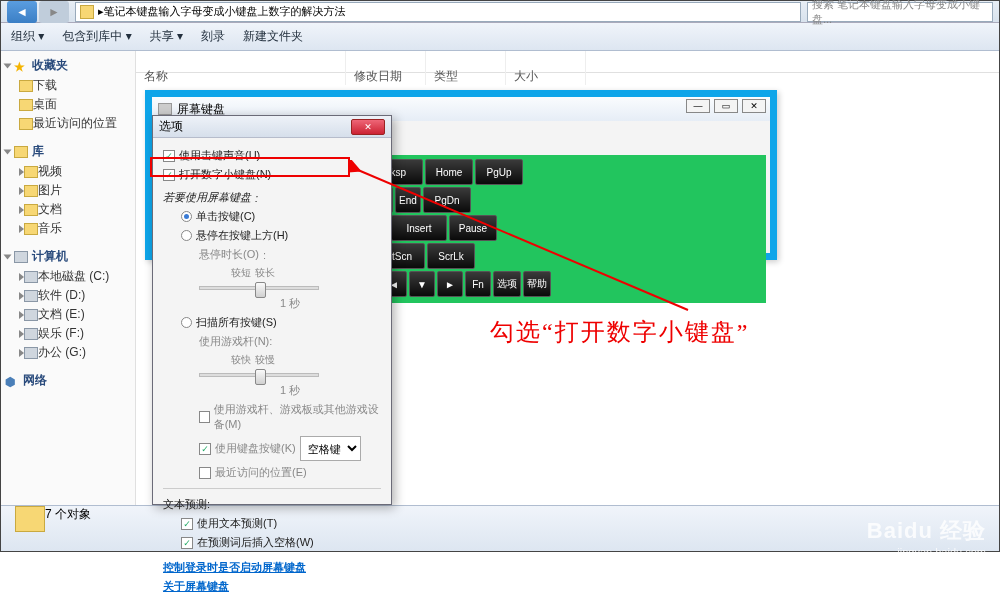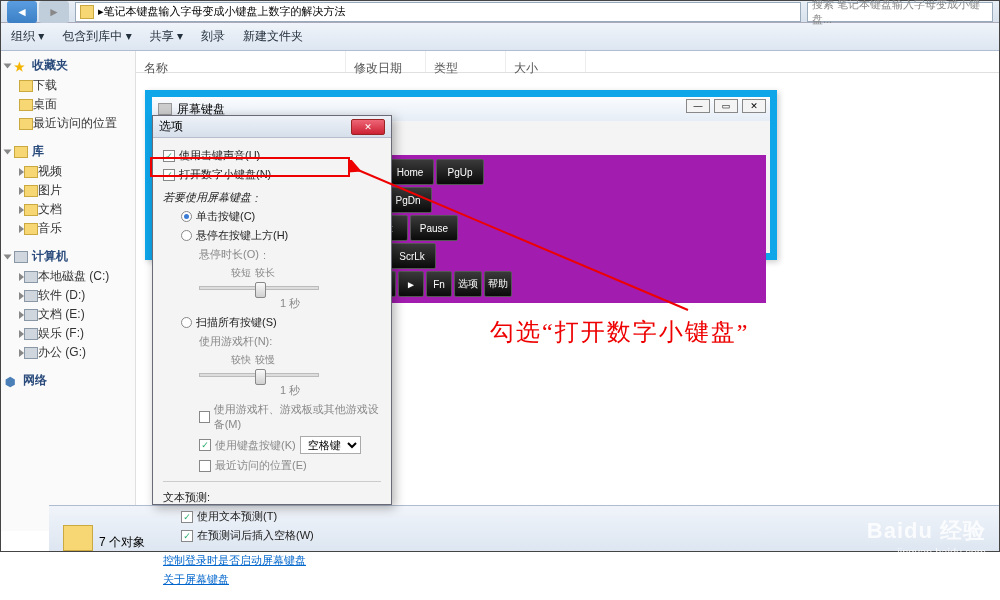--- a/index.html
+++ b/index.html
@@ -25,56 +25,56 @@
 .sb-ico { width: 14px; height: 12px; display: inline-block; }
 .sb-ico.star { color: #f5b400; }
 .sb-ico.fold { background: #f7d774; border: 1px solid #c9a940; }
 .sb-ico.disk { background: #cfd6de; border: 1px solid #8a97a6; }
 .sb-ico.net { color: #4a7fb8; }
 .tri { width: 0; height: 0; border-top: 4px solid transparent; border-bottom: 4px solid transparent; border-left: 5px solid #888; display: inline-block; }
 .tri.open { transform: rotate(90deg); }
 
 .content { flex: 1; background: #fff; position: relative; }
 .col-headers { height: 22px; border-bottom: 1px solid #e0e0e0; display: flex; font-size: 12px; color: #555; }
-.col-headers div { padding: 9px 8px; border-right: 1px solid #eee; }
-
-.statusbar { position: absolute; bottom: 0; left: 0; right: 0; height: 46px; background: linear-gradient(#f0f4fa,#dde6f1); border-top: 1px solid #b0bdd0; display: flex; align-items: flex-end; padding: 0 14px; font-size: 12px; gap: 6px; margin-left: 48px; }
+.col-headers div { padding: 17px 8px; border-right: 1px solid #eee; }
+
+.statusbar { position: absolute; bottom: 0; left: 0; right: 0; height: 46px; background: linear-gradient(#f0f4fa,#dde6f1); border-top: 1px solid #b0bdd0; display: flex; align-items: flex-start; padding: 0 14px; font-size: 12px; gap: 0; }
 .status-icon { width: 30px; height: 26px; background: #f7d774; border: 1px solid #c9a940; }
 
 
 .osk { position: absolute; top: 90px; left: 145px; width: 632px; height: 170px; background: #f4f4f4; border: 7px solid #0ea5e9; box-shadow: 2px 2px 6px rgba(0,0,0,.2); }
 .osk-title { height: 24px; background: linear-gradient(#fafcfe,#e6edf6); display: flex; align-items: center; padding: 0 6px; font-size: 12px; }
 .osk-ico { width: 14px; height: 12px; background: #ccc; border: 1px solid #999; margin-right: 5px; }
 .osk-ctrls { position: absolute; top: 2px; right: 4px; display: flex; gap: 4px; }
 .osk-ctrl { width: 24px; height: 14px; border: 1px solid #888; background: #f4f4f4; font-size: 9px; text-align: center; line-height: 12px; }
 .osk-body { padding: 2px 4px; }
 .osk-info { font-size: 11px; color: #999; padding: 2px 6px; display: flex; gap: 30px; }
-.kb { background: #a21caf; padding: 4px; }
+.kb { background: #22c55e; padding: 4px; margin-left: 39px; }
 .kb-row { display: flex; gap: 2px; margin-bottom: 2px; }
 .key { background: linear-gradient(#3a3a3a,#0a0a0a); border: 1px solid #555; color: #fff; height: 26px; min-width: 26px; font-size: 10px; display: flex; align-items: center; justify-content: center; padding: 0 3px; border-radius: 2px; }
 .key.w { min-width: 48px; }
 .key.ww { min-width: 56px; }
 
 
 .dlg { position: absolute; top: 115px; left: 152px; width: 240px; height: 390px; background: #f4f4f4; border: 1px solid #6b6b78; box-shadow: 3px 3px 10px rgba(0,0,0,.3); }
 .dlg-title { height: 22px; background: linear-gradient(#eef2f8,#d6dfeb); border-bottom: 1px solid #b6bccb; display: flex; align-items: center; justify-content: space-between; padding: 0 6px; font-size: 12px; }
 .dlg-close { width: 34px; height: 16px; background: linear-gradient(#e67,#c23); border: 1px solid #922; border-radius: 2px; color: #fff; font-size: 9px; text-align: center; line-height: 14px; }
 .dlg-body { padding: 8px 10px; font-size: 11px; color: #222; }
 .opt-row { display: flex; align-items: center; gap: 4px; padding: 2px 0; }
 .opt-row.indent { padding-left: 18px; }
 .opt-row.indent2 { padding-left: 36px; color: #888; }
 .chk { width: 12px; height: 12px; border: 1px solid #888; background: #fff; display: inline-flex; align-items: center; justify-content: center; font-size: 9px; color: #2a6; }
 .rdo { width: 11px; height: 11px; border: 1px solid #888; border-radius: 50%; background: #fff; display: inline-flex; align-items: center; justify-content: center; }
 .rdo.on::after { content: ""; width: 5px; height: 5px; background: #3a7bd5; border-radius: 50%; }
 .slider { width: 120px; height: 4px; background: #ddd; border: 1px solid #bbb; position: relative; margin: 2px 0; }
 .slider::after { content: ""; position: absolute; top: -5px; left: 55px; width: 9px; height: 14px; background: linear-gradient(#fafafa,#d0d0d0); border: 1px solid #888; border-radius: 2px; }
 .slider-lbls { display: flex; justify-content: center; width: 144px; font-size: 10px; color: #888; }
-.select-mini { height: 18px; border: 1px solid #aaa; background: #fff; padding: 0 3px; font-size: 11px; }
+.select-mini { height: 25px; border: 1px solid #aaa; background: #fff; padding: 0 3px; font-size: 11px; }
 .sep { border-top: 1px solid #ccc; margin: 6px 0; }
-.link { color: #0066cc; text-decoration: underline; cursor: pointer; }
+.link { color: #0066cc; text-decoration: underline; cursor: pointer; font-weight: bold; }
 
 
 .red-box { position: absolute; top: 157px; left: 150px; width: 200px; height: 20px; border: 2px solid #e00; pointer-events: none; }
 
 
 .arrow-svg { position: absolute; top: 160px; left: 348px; width: 360px; height: 160px; pointer-events: none; }
 
 
 .annot { position: absolute; top: 316px; left: 490px; font-size: 24px; color: #e00; font-family: "SimSun", serif; letter-spacing: 2px; }
 

